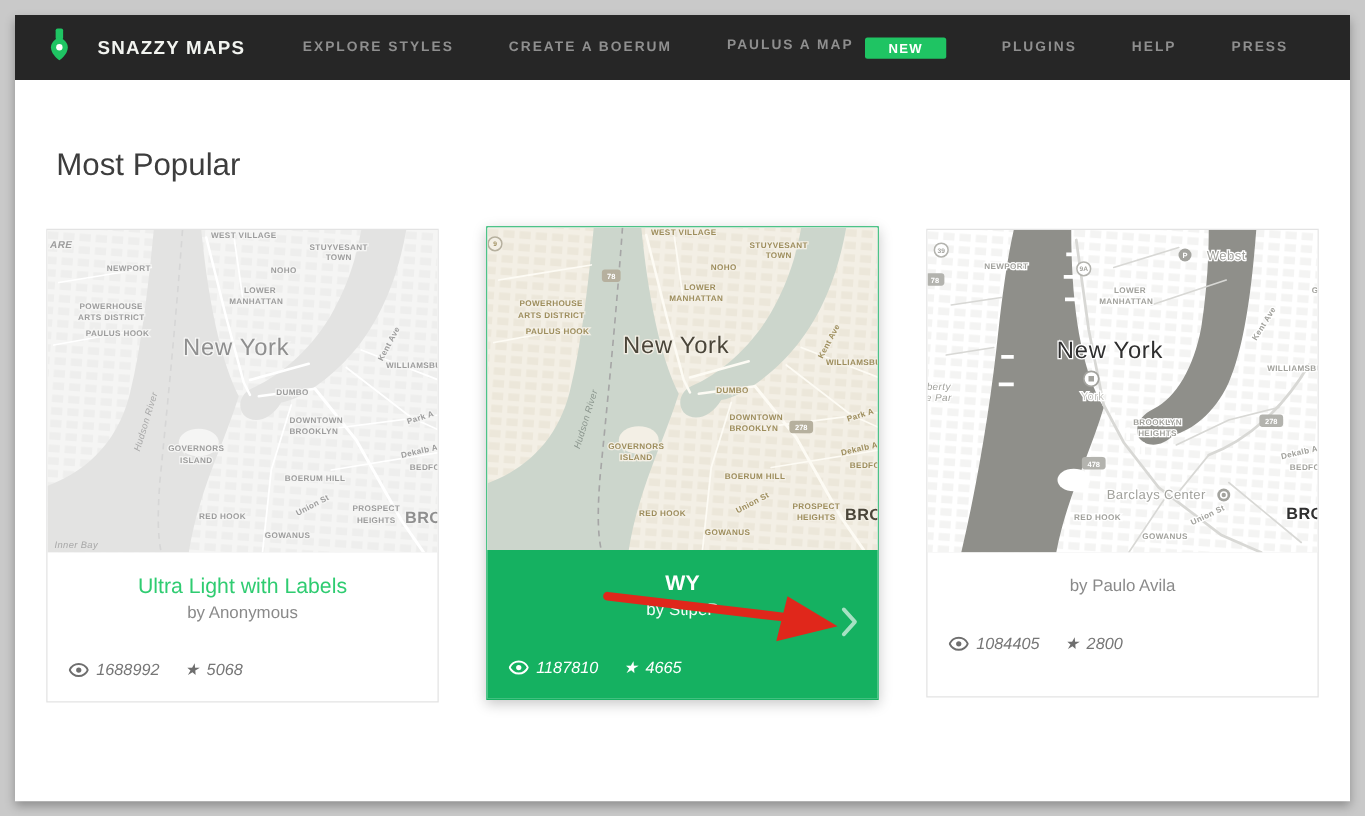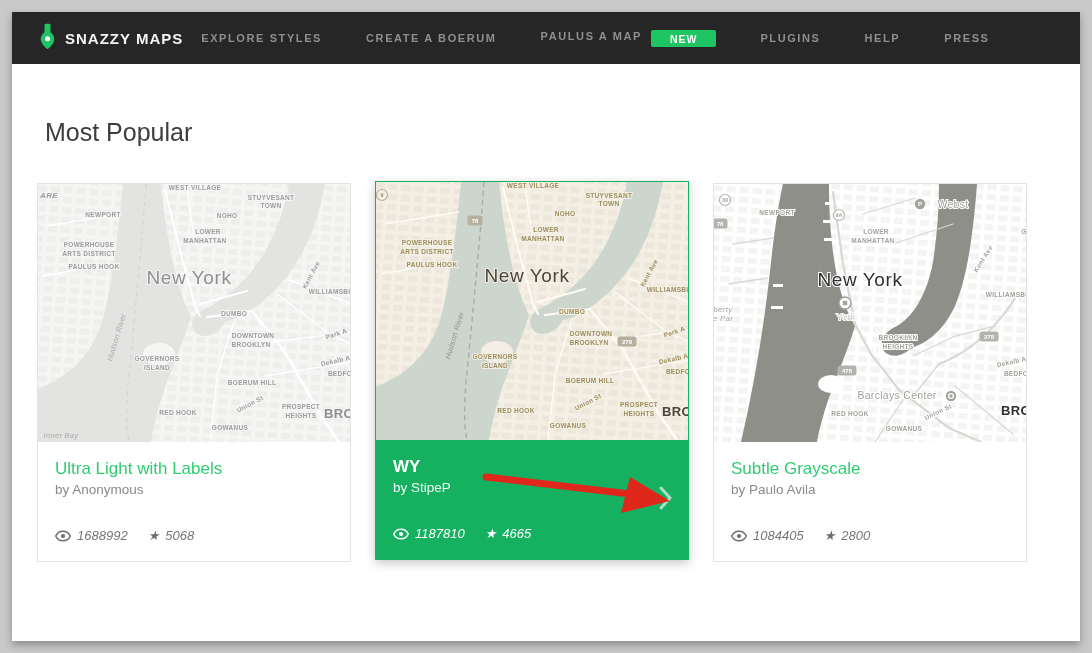--- a/index.html
+++ b/index.html
@@ -4,33 +4,33 @@
 <style>
   * { margin:0; padding:0; box-sizing:border-box; }
   html,body { font-family:"Liberation Sans", sans-serif; }
   .canvas { position:relative; width:1092px; height:653px; background:var(--frame,#c9c9c9); overflow:hidden; }
   .page { position:absolute; left:12px; top:12px; width:1068px; height:629px; background:#ffffff;
           box-shadow:0 4px 8px rgba(0,0,0,.3); overflow:hidden; }
 
   
   .navbar { position:absolute; left:0; top:0; width:100%; height:52px; background:var(--navbar,#262626);
             display:flex; align-items:center; padding:0 28px; }
-  .brand { display:flex; align-items:center; gap:10px; margin-right:18px; cursor:pointer; }
+  .brand { display:flex; align-items:center; gap:23px; margin-right:46px; cursor:pointer; }
   .brand-text { color:#f2f4f0; font-size:15px; font-weight:700; letter-spacing:1px; white-space:nowrap; }
   .nav-items { display:flex; align-items:center; gap:44px; }
   .nav-link { display:flex; align-items:flex-start; gap:9px; color:#8f8f8f; font-size:11px; font-weight:700;
               letter-spacing:1.6px; cursor:pointer; white-space:nowrap; }
   .badge { background:var(--badge,#1fc463); color:#ffffff; font-size:10.5px; font-weight:700;
            letter-spacing:1px; padding:3px 19px 2px; border-radius:2px; }
 
   
   .heading { position:absolute; left:33px; top:106px; font-size:25px; font-weight:400; color:#3d3d3d; }
 
   
-  .cards { position:absolute; left:25px; top:171px; display:flex; gap:24px; align-items:flex-start; }
+  .cards { position:absolute; left:25px; top:171px; display:flex; gap:38px; align-items:flex-start;text-align:center; }
   .card { width:314px; background:#ffffff; border:1px solid #e3e3e3; cursor:pointer; }
   .map-wrap { width:100%; height:258px; overflow:hidden; background:#f0f0f0; }
   .map { display:block; width:100%; height:258px; }
   .card-footer { padding:16px 17px 18px; min-height:115px; position:relative; }
   .card-title { font-size:17px; font-weight:400; color:var(--titlegreen,#2fcc71); line-height:1.25; }
   .card-author { font-size:13.5px; color:#8a8a8a; margin-top:3px; }
   .card-stats { display:flex; align-items:center; gap:20px; margin-top:31px; font-size:13px; color:#767676;font-style:italic; }
   .stat { display:flex; align-items:center; gap:6px; }
   .stat .icon { display:inline-flex; }
   .star-glyph { font-size:13px; line-height:1; color:#6e6e6e; }
@@ -334,21 +334,20 @@
               <text x="184" y="215" text-anchor="middle" font-size="10.5" font-family="&quot;Liberation Sans&quot;, sans-serif" letter-spacing="0.3" paint-order="stroke" stroke="#ffffff" stroke-width="2" fill="#a1a19c" font-weight="400">Barclays Center</text>
               <circle cx="238" cy="212" r="5.2" fill="#a3a39e"></circle>
               <circle cx="238" cy="212" r="2.4" fill="none" stroke="#ffffff" stroke-width="1.3"></circle>
               <text x="137" y="232" text-anchor="middle" font-size="6.5" font-family="&quot;Liberation Sans&quot;, sans-serif" letter-spacing="0.3" paint-order="stroke" stroke="#ffffff" stroke-width="2" fill="#a1a19c" font-weight="700">RED HOOK</text>
               <text x="226" y="230" text-anchor="middle" font-size="6.5" font-family="&quot;Liberation Sans&quot;, sans-serif" letter-spacing="0.3" paint-order="stroke" stroke="#ffffff" stroke-width="2" transform="rotate(-25 226 230)" fill="#a1a19c" font-weight="700">Union St</text>
               <text x="191" y="247" text-anchor="middle" font-size="6.5" font-family="&quot;Liberation Sans&quot;, sans-serif" letter-spacing="0.3" paint-order="stroke" stroke="#ffffff" stroke-width="2" fill="#a1a19c" font-weight="700">GOWANUS</text>
               <text x="303" y="231" text-anchor="middle" font-size="13" font-family="&quot;Liberation Sans&quot;, sans-serif" letter-spacing="0.3" paint-order="stroke" stroke="#ffffff" stroke-width="2" fill="#2f2f2f" font-weight="700">BRO</text>
             </svg>
         </div>
         <div class="card-footer">
-          <h3 class="card-title">Subtle Grayscale</h3>
           <div class="card-author">by Paulo Avila</div>
           <div class="card-stats">
             <span class="stat">
               <span class="icon">
                 <svg width="16" height="12" viewBox="0 0 16 12">
                     <path d="M8 1.2 C4.6 1.2 1.9 3.5 .7 6 1.9 8.5 4.6 10.8 8 10.8 s6.1-2.3 7.3-4.8 C14.1 3.5 11.4 1.2 8 1.2 Z" fill="none" stroke="#6e6e6e" stroke-width="1.5"></path>
                     <circle cx="8" cy="6" r="2.1" fill="#6e6e6e"></circle>
                   </svg>
               </span>
               <span>1084405</span>

